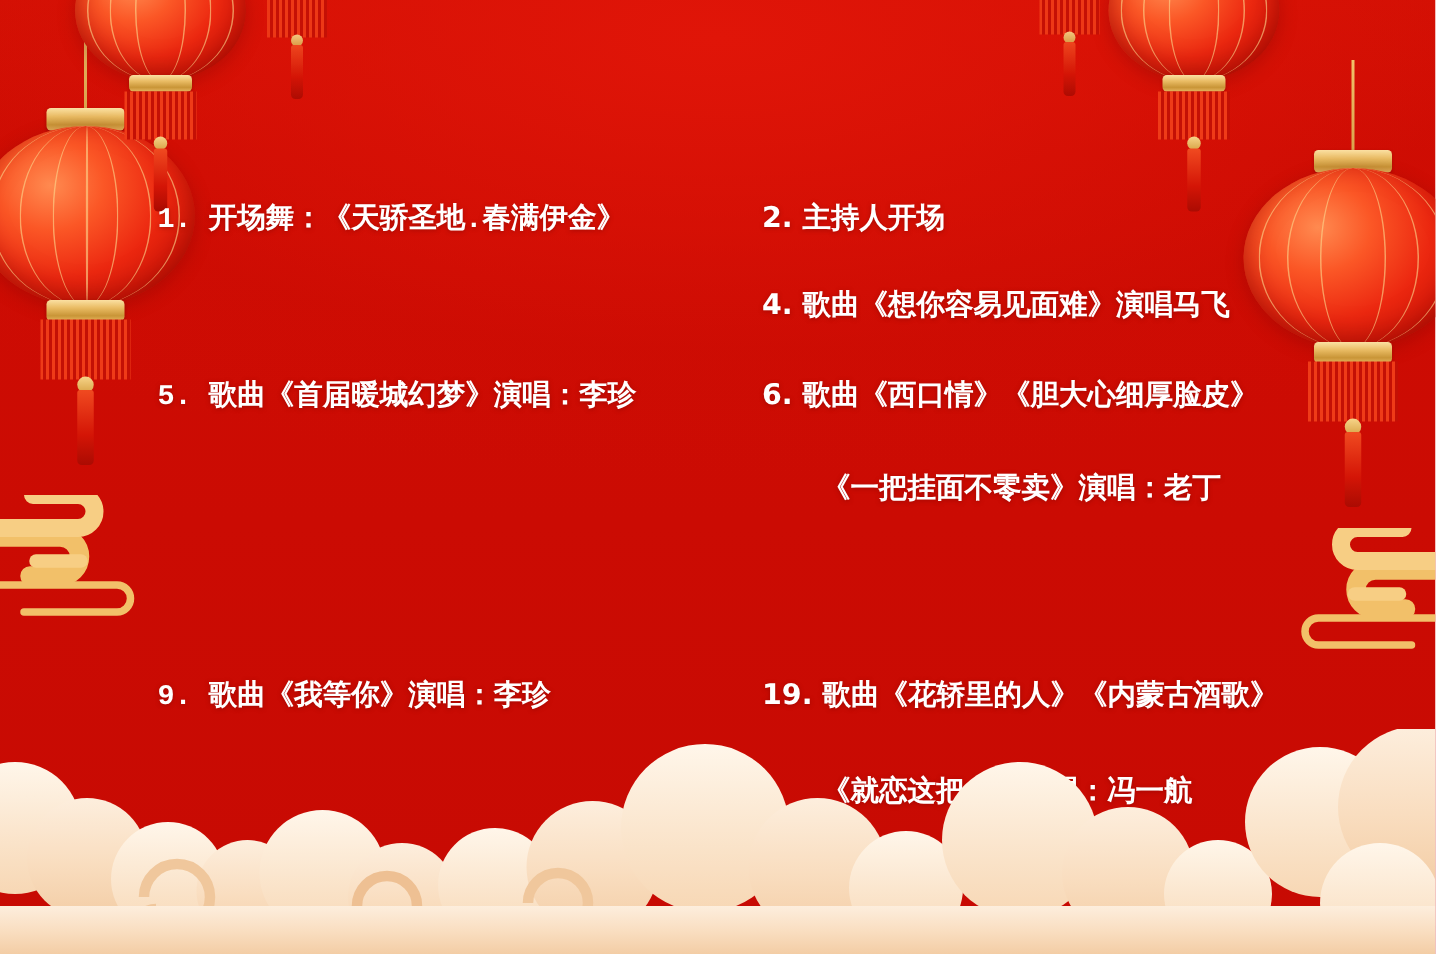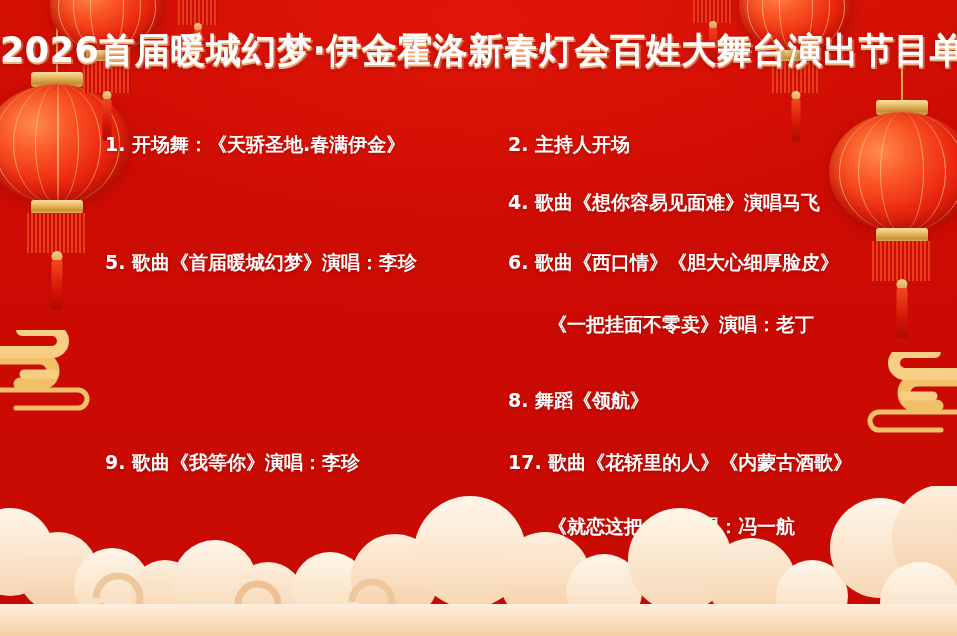--- a/index.html
+++ b/index.html
@@ -101,21 +101,21 @@
 
   .program { position:absolute; top:132px; left:0; width:957px; }
   .prow { position:relative; width:957px; }
   .pitem {
     position:absolute;
     color:#fff;
     font-size:19px; font-weight:bold;
     white-space:nowrap;
     text-shadow:0 1px 3px rgba(120,6,0,.5);
   }
-  .col-l { left:105px; }
+  .col-l { left:105px;font-family:Liberation Mono, monospace; }
   .col-r { left:508px; }
   .cont-r { left:548px; }
 </style>
 </head>
 <body>
 
 <div id="poster">
 
   <div class="arcset" style="left:60px; top:-150px; width:330px; height:230px;">
     <div class="arc" style="left:0;   top:0;   width:330px; height:300px;"></div>
@@ -215,21 +215,20 @@
 
   <div class="sidecloud" style="right:-10px; top:352px; transform:scaleX(-1);">
     <svg width="140" height="85" viewBox="0 0 140 85">
       <path d="M4 28 h46 a13 13 0 0 1 0 26 h-20" fill="none" stroke="#f2c069" stroke-width="13" stroke-linecap="round"></path>
       <path d="M0 22 h62 a11 11 0 0 0 0 -22 h-30" fill="none" stroke="#f7ce84" stroke-width="12" stroke-linecap="round"></path>
       <path d="M2 60 h86 a9 9 0 0 1 0 18 h-62" fill="none" stroke="#f2c069" stroke-width="5" stroke-linecap="round"></path>
       <path d="M34 44 h30" stroke="#f7ce84" stroke-width="9" stroke-linecap="round"></path>
     </svg>
   </div>
 
-  <div class="title">2026首届暖城幻梦·伊金霍洛新春灯会百姓大舞台演出节目单</div>
 
   <div class="program">
 
     <div class="prow" style="height:58px;">
       <div class="pitem col-l">
         <span>1.</span>
         <span>开场舞：《天骄圣地.春满伊金》</span>
       </div>
       <div class="pitem col-r">
         <span>2.</span>
@@ -255,33 +254,29 @@
       </div>
     </div>
 
     <div class="prow" style="height:76px;">
       <div class="pitem cont-r">
         <span>《一把挂面不零卖》演唱：老丁</span>
       </div>
     </div>
 
     <div class="prow" style="height:62px;">
-      <div class="pitem col-r">
-        <span>8.</span>
-        <span>舞蹈《领航》</span>
-      </div>
     </div>
 
     <div class="prow" style="height:64px;">
       <div class="pitem col-l">
         <span>9.</span>
         <span>歌曲《我等你》演唱：李珍</span>
       </div>
       <div class="pitem col-r">
-        <span>17.</span>
+        <span>19.</span>
         <span>歌曲《花轿里的人》《内蒙古酒歌》</span>
       </div>
     </div>
 
     <div class="prow" style="height:50px;">
       <div class="pitem cont-r">
         <span>《就恋这把土》演唱：冯一航</span>
       </div>
     </div>
 

